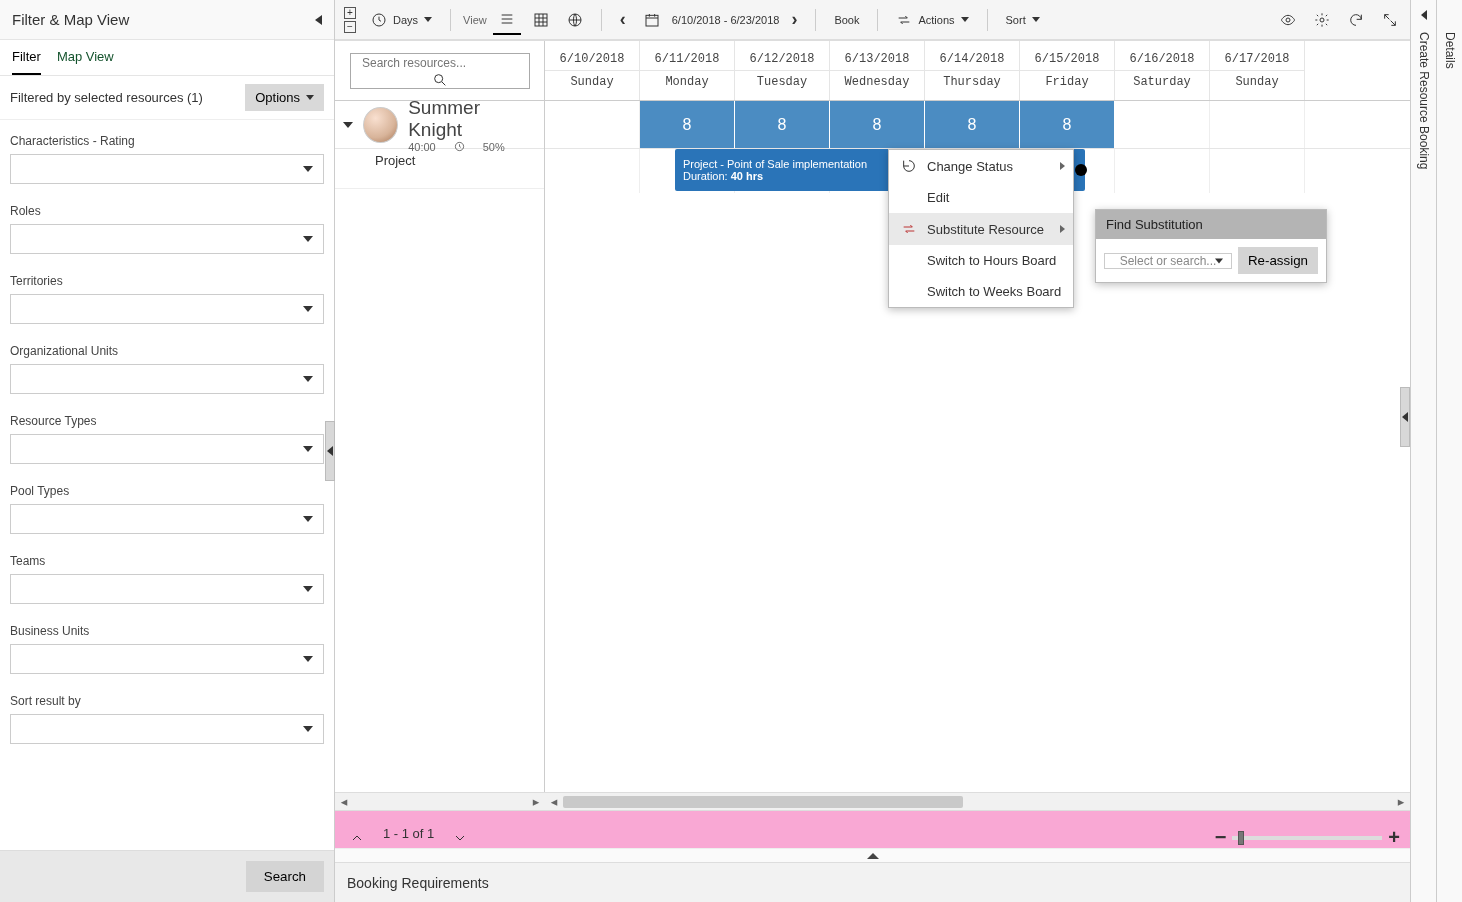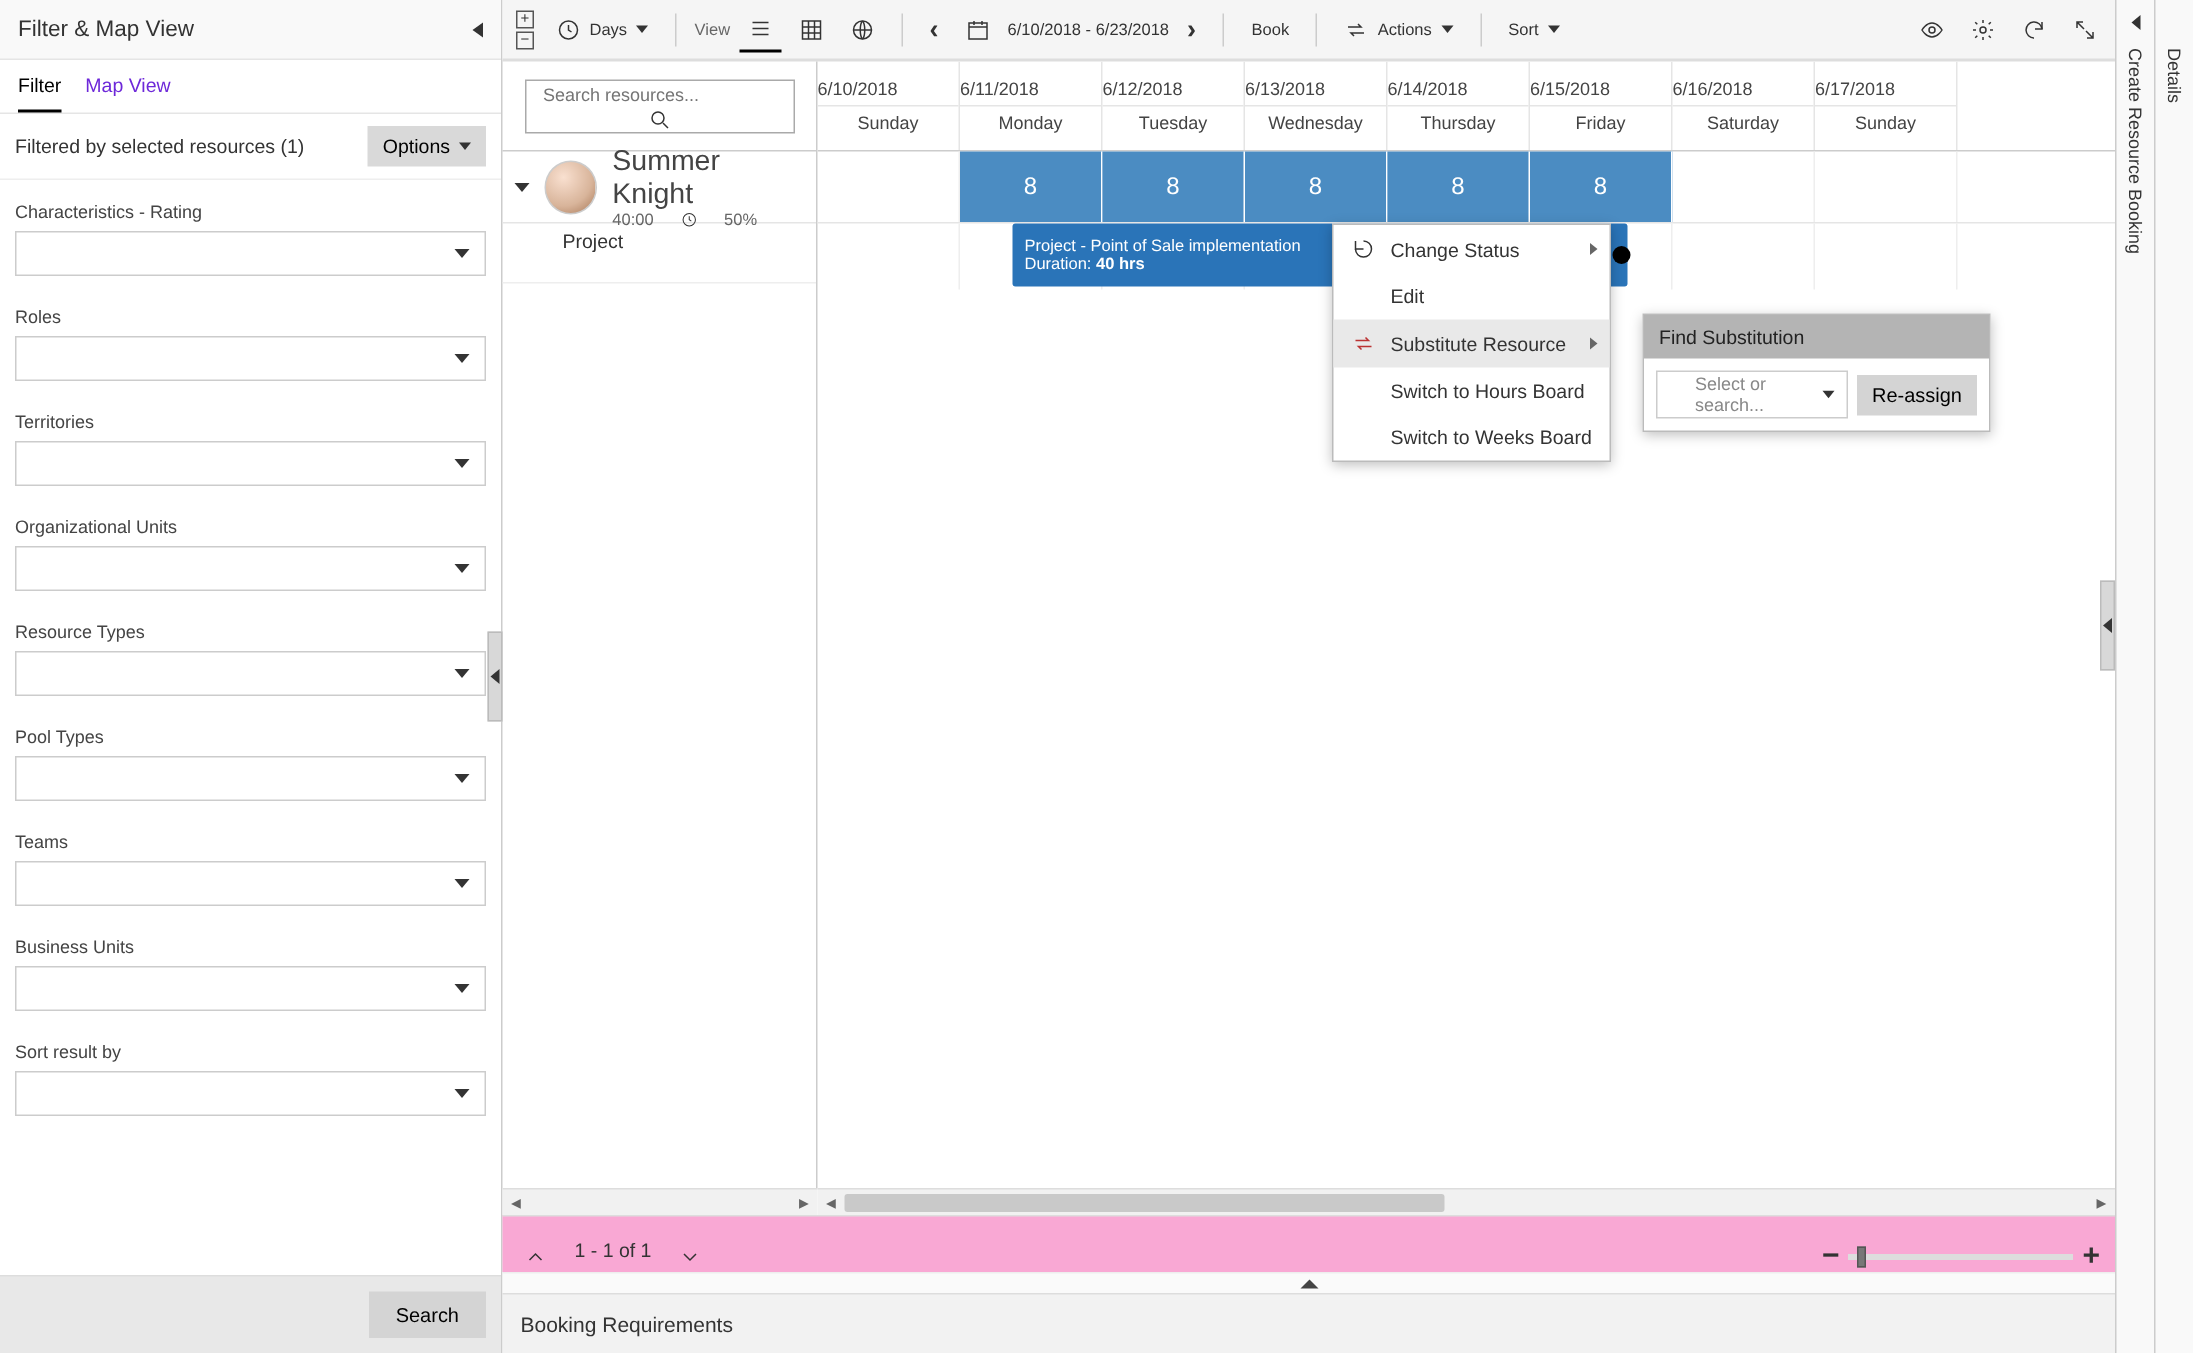--- a/index.html
+++ b/index.html
@@ -34,21 +34,21 @@
   .filter-tabs {
     display: flex;
     gap: 16px;
     padding: 0 12px;
     height: 36px;
     align-items: center;
     border-bottom: 1px solid #e5e5e5;
   }
   .filter-tab {
     font-size: 13px;
-    color: #6d28d9;
+    color: #14532d;
     height: 100%;
     display: flex;
     align-items: center;
     border-bottom: 2px solid transparent;
     cursor: pointer;
   }
   .filter-tab.active {
     color: #000;
     border-bottom: 2px solid #000;
   }
@@ -181,21 +181,21 @@
   .resource-meta { font-size:11px; color:#666; display:flex; gap:18px; align-items:center;}
   .project-row { height:40px; display:flex; align-items:flex-start; padding:4px 20px 0 40px; color:#333; border-bottom:1px solid #eee;}
 
   .grid {
     flex:1; position:relative; overflow:hidden;
   }
   .date-header {
     display:flex; height:60px; border-bottom:1px solid #ccc;
   }
   .date-cell {
-    width:95px; border-right:1px solid #e5e5e5; display:flex; flex-direction:column; justify-content:center; font-size:12px; color:#444;
+    width:95px; border-right:1px solid #e5e5e5; display:flex; flex-direction:column; align-items:center; justify-content:center; font-size:12px; color:#444;font-family:Liberation Mono, monospace;
   }
   .date-cell .dow { border-top:1px solid #e5e5e5; width:100%; text-align:center; padding-top:4px; margin-top:4px;}
   .hours-row {
     display:flex; height:48px; border-bottom:1px solid #e5e5e5;
   }
   .hours-cell {
     width:95px; border-right:1px solid #fff; display:flex; align-items:center; justify-content:center; color:#fff; background:#4b8cc2; font-size:16px;
   }
   .hours-cell.empty { background:transparent; border-right:1px solid #eee;}
   .proj-grid-row { height:44px; display:flex; position:relative;}
@@ -239,21 +239,21 @@
     z-index:60;
     width:232px;
   }
   .sub-panel .head {
     background:#b4b4b4; color:#222; padding:7px 10px;
   }
   .sub-panel .body {
     display:flex; padding:8px; gap:6px; align-items:center;
   }
   .sub-panel .combo {
-    flex:1; height:32px; border:1px solid #ccc; display:flex; align-items:center; padding:0 25px; color:#888; position:relative; font-size:12px;
+    flex:1; height:16px; border:1px solid #ccc; display:flex; align-items:center; padding:0 8px; color:#888; position:relative; font-size:12px;justify-content:center;
   }
   .sub-panel .combo::after {
     content:""; position:absolute; right:8px; top:50%; transform:translateY(-50%);
     border-left:4px solid transparent;border-right:4px solid transparent;border-top:5px solid #333;
   }
   .sub-panel .reassign { background:#d4d4d4; border:none; padding:6px 10px; cursor:pointer;}
 
   
   .right-rail, .details-rail {
     width:26px; border-left:1px solid #ccc; background:#f9f9f9;

